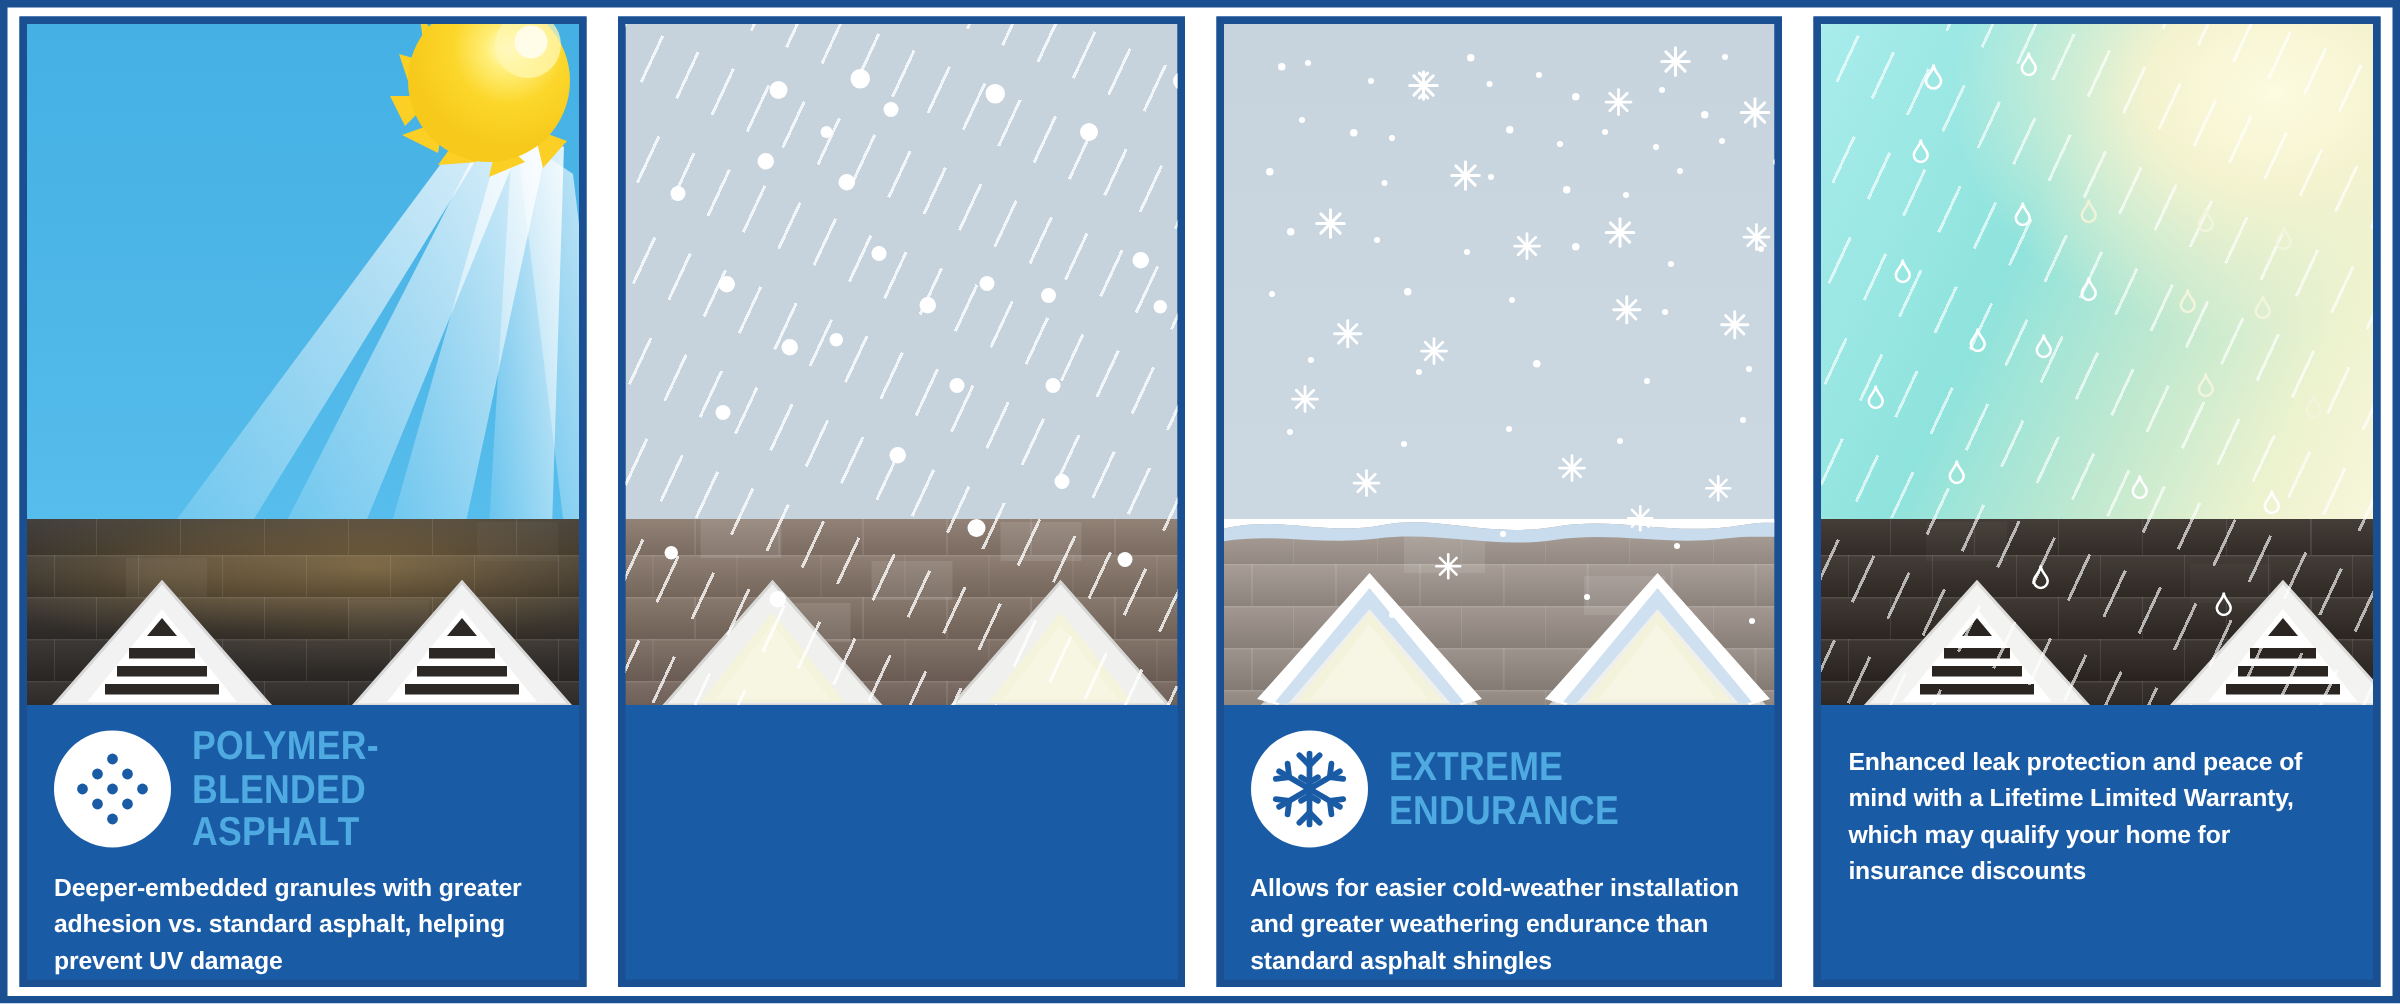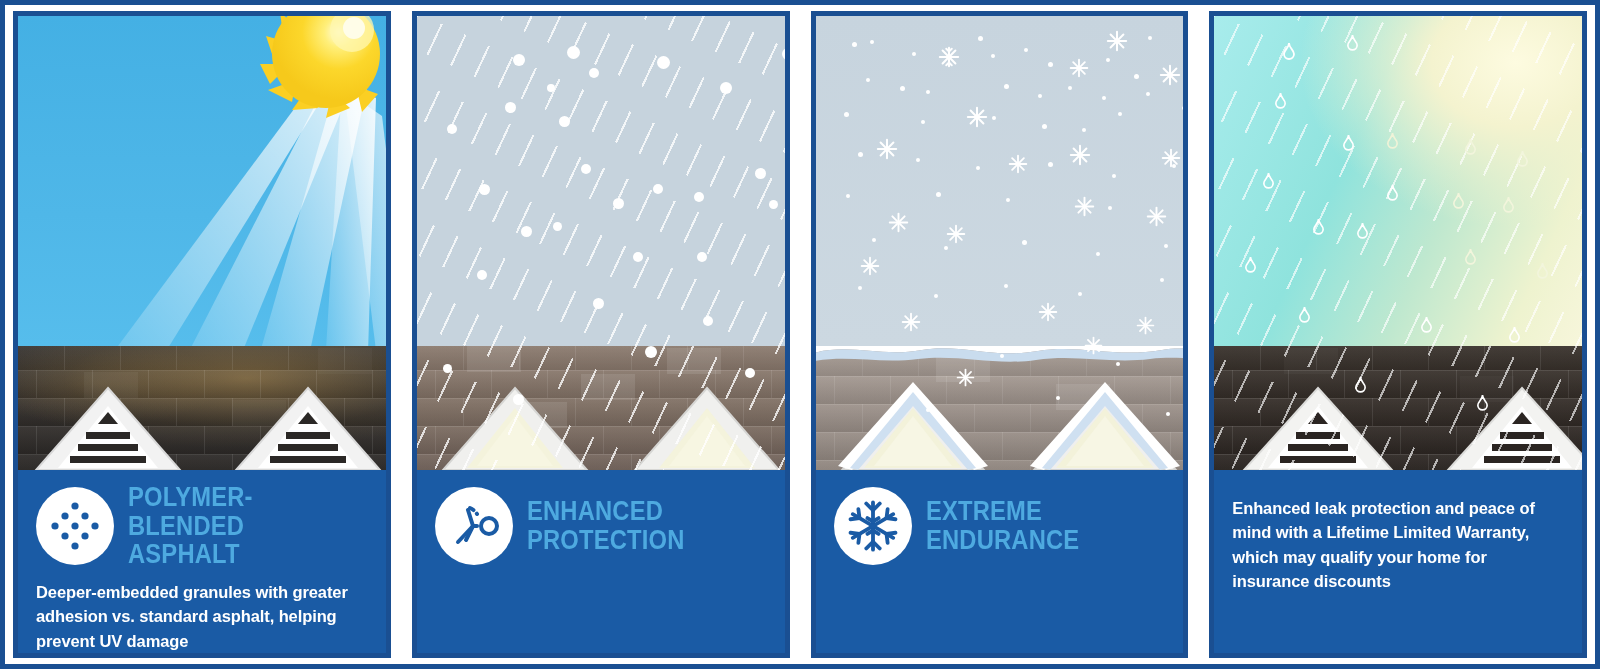--- a/index.html
+++ b/index.html
@@ -340,36 +340,20 @@
           <div class="hailstone" style="left:176px;top:282px;width:11px;height:11px"></div>
           <div class="hailstone" style="left:286px;top:300px;width:10px;height:10px"></div>
           <div class="hailstone" style="left:228px;top:330px;width:12px;height:12px"></div>
           <div class="hailstone" style="left:328px;top:352px;width:10px;height:10px"></div>
           <div class="hailstone" style="left:96px;top:378px;width:11px;height:11px"></div>
           <div class="hailstone" style="left:26px;top:348px;width:9px;height:9px"></div>
         </div>
       </div>
 
       <div class="caption">
-        <div class="head">
-          <div class="badge">
-            <svg width="56" height="56" viewBox="0 0 56 56">
-              <g stroke="#1a5ba5" stroke-width="4" fill="none" stroke-linecap="round">
-                <line x1="12" y1="44" x2="27" y2="28"></line>
-                <line x1="27" y1="28" x2="22" y2="12"></line>
-                <line x1="27" y1="28" x2="20" y2="42"></line>
-                <line x1="27" y1="28" x2="36" y2="28" stroke-dasharray="4 5"></line>
-                <path d="M24 10 A15 15 0 0 1 31 16" stroke-dasharray="4 5"></path>
-              </g>
-              <circle cx="43" cy="28" r="8" fill="none" stroke="#1a5ba5" stroke-width="4"></circle>
-            </svg>
-          </div>
-          <div class="title">ENHANCED
-PROTECTION</div>
-        </div>
       </div>
     </div>
 
     <div class="panel">
       <div class="scene">
         <div class="sky sky-snow"></div>
         <div class="roof roof-grey">
           <div class="shingles">
             <div class="course" style="top:2px"></div>
             <div class="course odd" style="top:30px"></div>
@@ -657,20 +641,21 @@
                 <line x1="24" y1="20" x2="19" y2="17"></line>
                   <line x1="24" y1="20" x2="29" y2="17"></line>
                 <line x1="24" y1="28" x2="19" y2="31"></line>
                   <line x1="24" y1="28" x2="29" y2="31"></line>
               </g>
             </svg>
           </div>
           <div class="title">EXTREME
 ENDURANCE</div>
         </div>
+        <div class="desc">Allows for easier cold-weather installation and greater weathering endurance than standard asphalt shingles</div>
       </div>
     </div>
 
     <div class="panel">
       <div class="scene">
         <div class="sky sky-warranty"></div>
         <div class="roof roof-verydark">
           <div class="shingles">
             <div class="course" style="top:-4px"></div>
             <div class="course odd" style="top:24px"></div>

